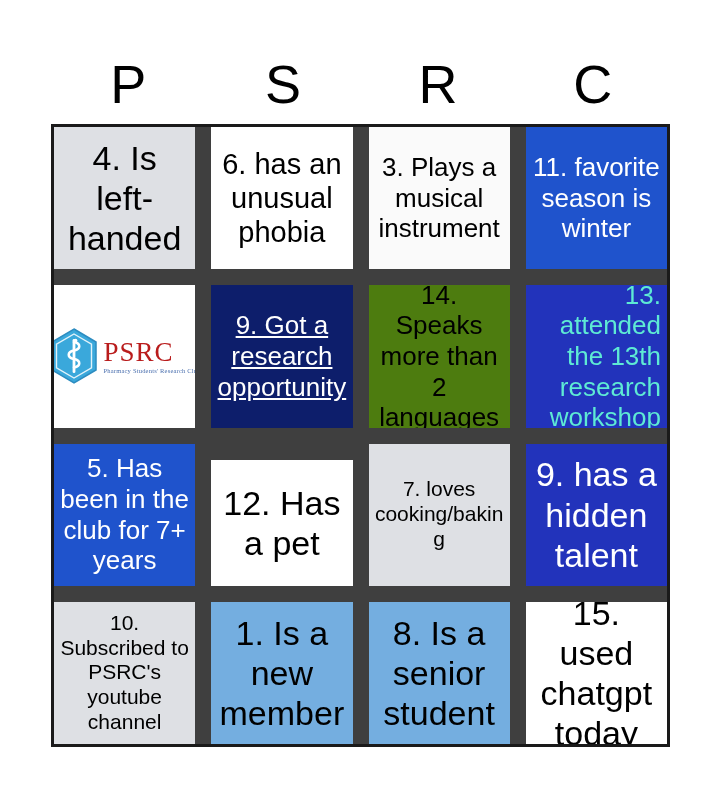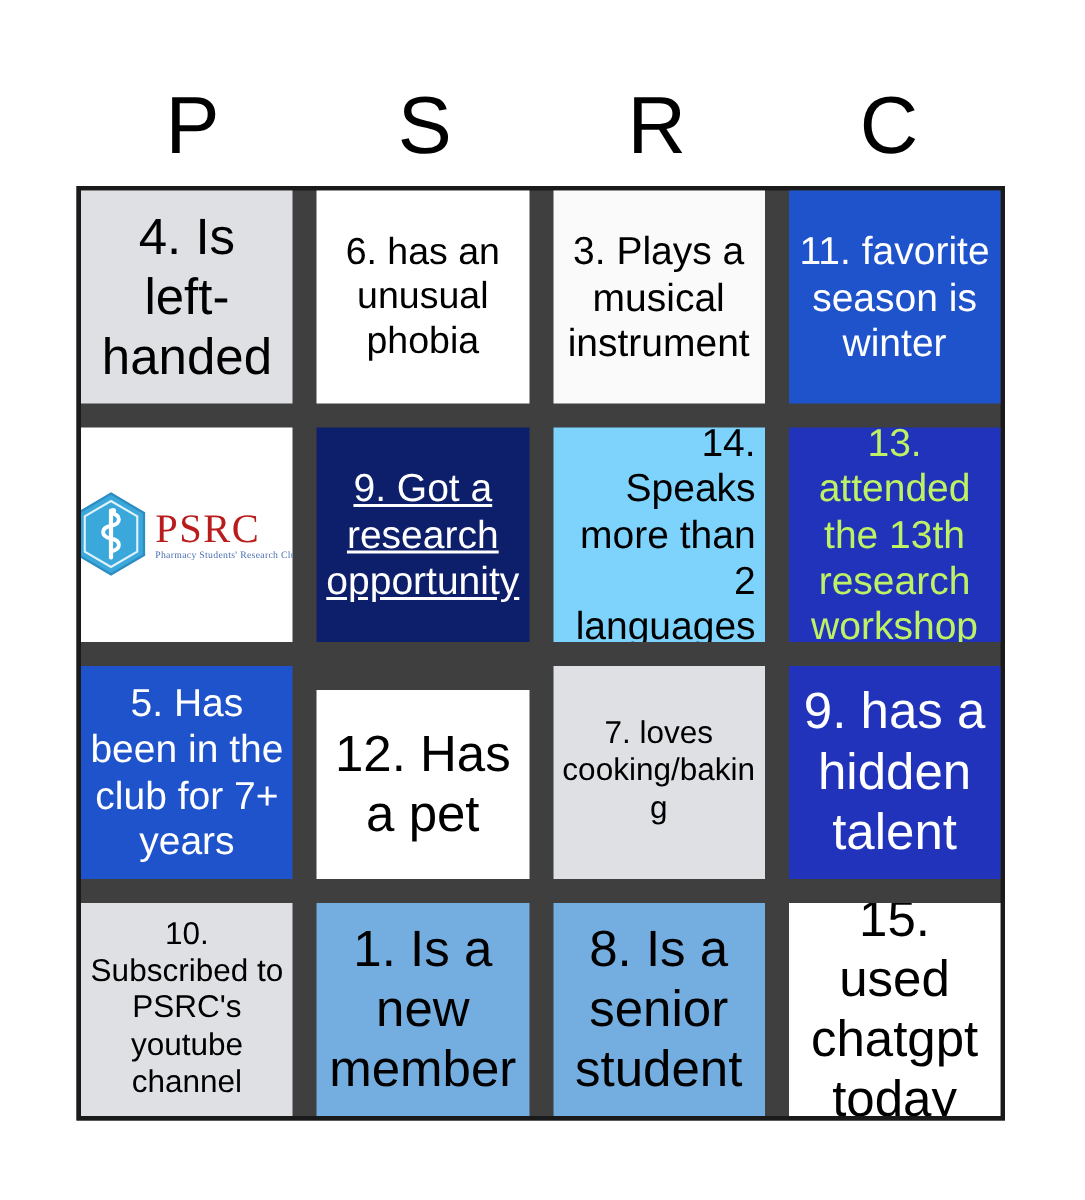--- a/index.html
+++ b/index.html
@@ -75,21 +75,21 @@
     width: 100%;
     line-height: 1.18;
     font-family: "Liberation Sans", sans-serif;
     font-weight: 400;
     word-wrap: break-word;
     white-space: pre-line;
   }
 
   
   .fs-xl  .cell-text { font-size: 34px; }
-  .fs-lg  .cell-text { font-size: 25px; }
+  .fs-lg  .cell-text { font-size: 29px; }
   .fs-md  .cell-text { font-size: 26px; }
   .fs-xs  .cell-text { font-size: 21px; }
 
   
   .logo-cell {
     padding: 0;
   }
   #psrc-logo {
     display: flex;
     flex-direction: row;
@@ -160,24 +160,24 @@
             </svg></span>
           <div id="psrc-logo-text">
             <div id="psrc-logo-word">PSRC</div>
             <div id="psrc-logo-tagline">Pharmacy Students' Research Club</div>
           </div>
         </div>
       </div>
       <div class="cell fs-md" id="cell-r2c2" style="background: rgb(13, 30, 107); color: rgb(255, 255, 255); text-decoration: underline;">
         <span class="cell-text">9. Got a research opportunity</span>
       </div>
-      <div class="cell fs-md" id="cell-r2c3" style="background: #7dd3fc; color: rgb(0, 0, 0); text-align: right;">
+      <div class="cell fs-md" id="cell-r2c3" style="background: #4d7c0f; color: rgb(0, 0, 0);">
         <span class="cell-text">14. Speaks more than 2 languages</span>
       </div>
-      <div class="cell fs-md" id="cell-r2c4" style="background: rgb(34, 51, 187); color: #bef264;">
+      <div class="cell fs-md" id="cell-r2c4" style="background: rgb(34, 51, 187); color: #5eead4; text-align: right;">
         <span class="cell-text">13. attended the 13th research workshop</span>
       </div>
       <div class="cell fs-md" id="cell-r3c1" style="background: rgb(31, 83, 204); color: rgb(255, 255, 255);">
         <span class="cell-text">5. Has been in the club for 7+ years</span>
       </div>
       <div class="cell fs-xl" id="cell-r3c2" style="background: rgb(255, 255, 255); color: rgb(0, 0, 0); margin-top: 16px;">
         <span class="cell-text">12. Has a pet</span>
       </div>
       <div class="cell fs-xs" id="cell-r3c3" style="background: rgb(222, 224, 228); color: rgb(0, 0, 0);">
         <span class="cell-text">7. loves cooking/baking</span>

